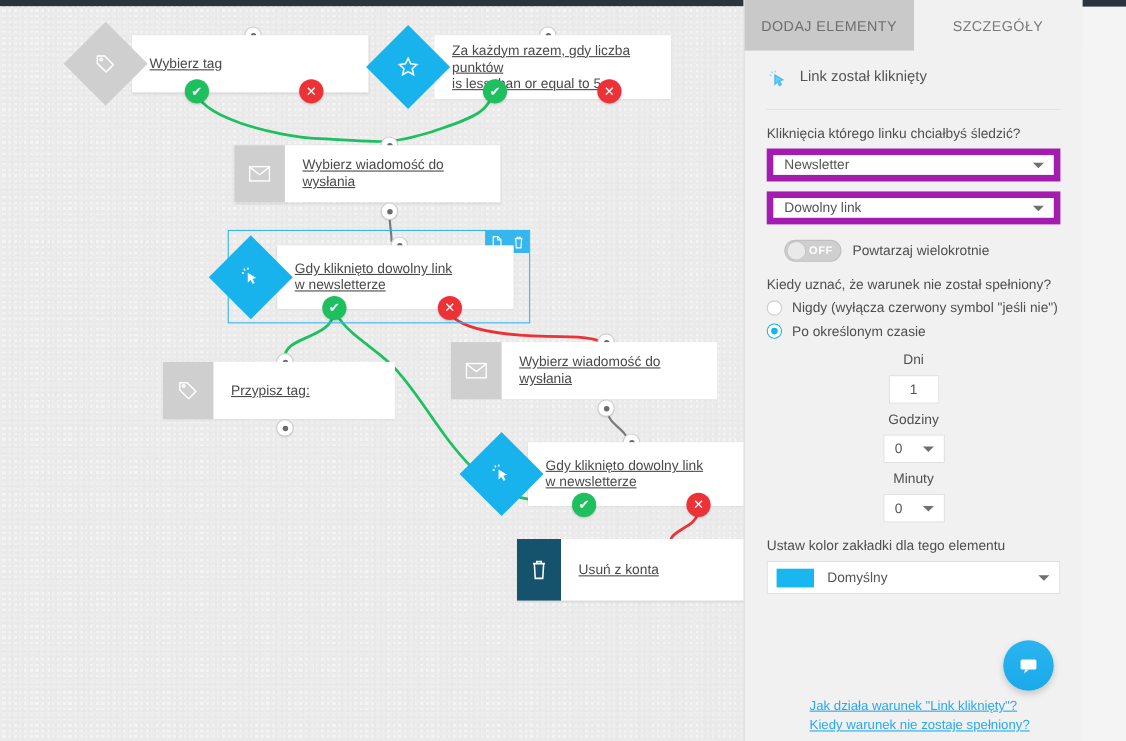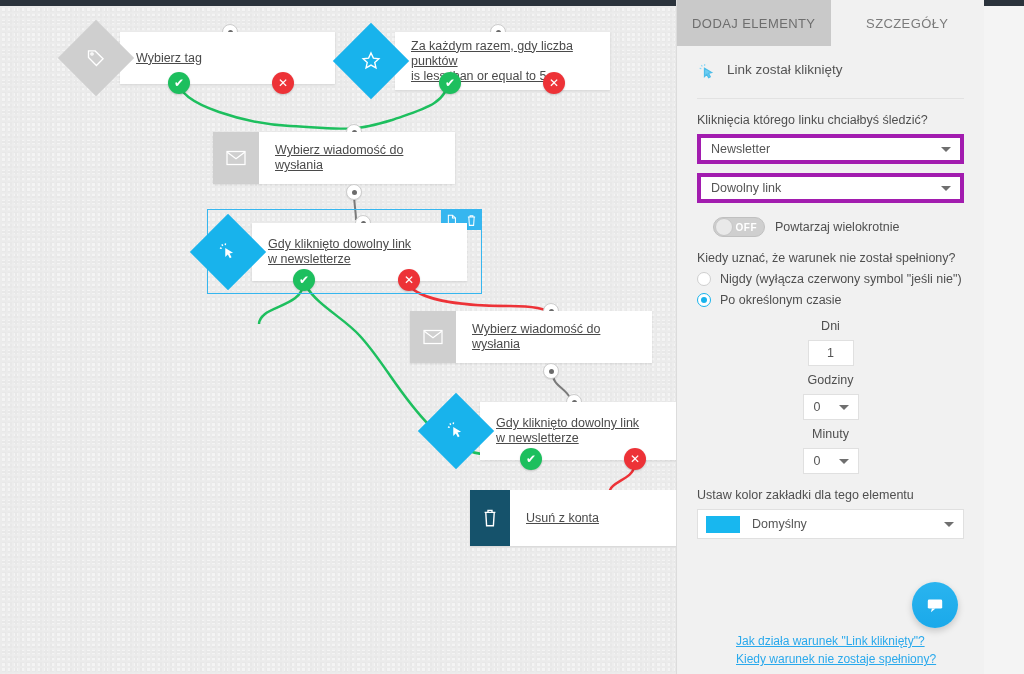--- a/index.html
+++ b/index.html
@@ -139,21 +139,21 @@
 
   .panel-head {
     display: flex; gap: 10px;
     padding: 16px 0 12px 0; border-bottom: 1px solid #e2e2e2;
   }
   .panel-head .title { font-size: 13.5px; color: #555; }
 
   .field-label { font-size: 12.5px; color: #4f4f4f; margin: 14px 0 7px; }
 
   .select {
-    position: relative; height: 30px; background: #fff; border: 4px solid #a21caf;
+    position: relative; height: 30px; background: #fff; border: 6px solid #a21caf;
     display: flex; align-items: center; padding: 0 26px 0 10px;
     font-size: 12.5px; color: #555; margin-bottom: 9px; cursor: pointer;
   }
   .caret {
     position: absolute; right: 9px; top: 50%; margin-top: -2px;
     width: 0; height: 0;
     border-left: 5px solid transparent; border-right: 5px solid transparent;
     border-top: 5px solid #6f6f6f;
   }
 
@@ -325,20 +325,33 @@
             </svg>
           </div>
         </div>
         <div class="node-label">Gdy kliknięto dowolny link
 w newsletterze</div>
       </div>
       <div class="badge ok" style="left:41px; top:46px;">✔</div>
       <div class="badge no" style="left:146px; top:46px;">✕</div>
     </div>
 
+    <div class="node" style="left:148px; top:323px; width:211px;">
+      <div class="dot" style="left:103px; top:-8px;"></div>
+      <div class="node-card">
+        <div class="icon-sq gray">
+          <svg width="20" height="20" viewBox="0 0 24 24" fill="none" stroke="#ffffff" stroke-width="1.6">
+            <path d="M3 11.5V3.5h8l9.5 9.5-8 8L3 11.5z"></path>
+              <circle cx="7.2" cy="7.2" r="1.4"></circle>
+          </svg>
+        </div>
+        <div class="node-label">Przypisz tag:</div>
+      </div>
+      <div class="dot" style="left:103px; top:52px;"></div>
+    </div>
 
     <div class="node" style="left:410px; top:305px; width:242px;">
       <div class="dot" style="left:133px; top:-8px;"></div>
       <div class="node-card">
         <div class="icon-sq gray">
           <svg width="20" height="16" viewBox="0 0 24 18" fill="none" stroke="#ffffff" stroke-width="1.5">
             <rect x="1.2" y="1.2" width="21.6" height="15.6"></rect>
               <path d="M1.6 2l10.4 8 10.4-8"></path>
           </svg>
         </div>

